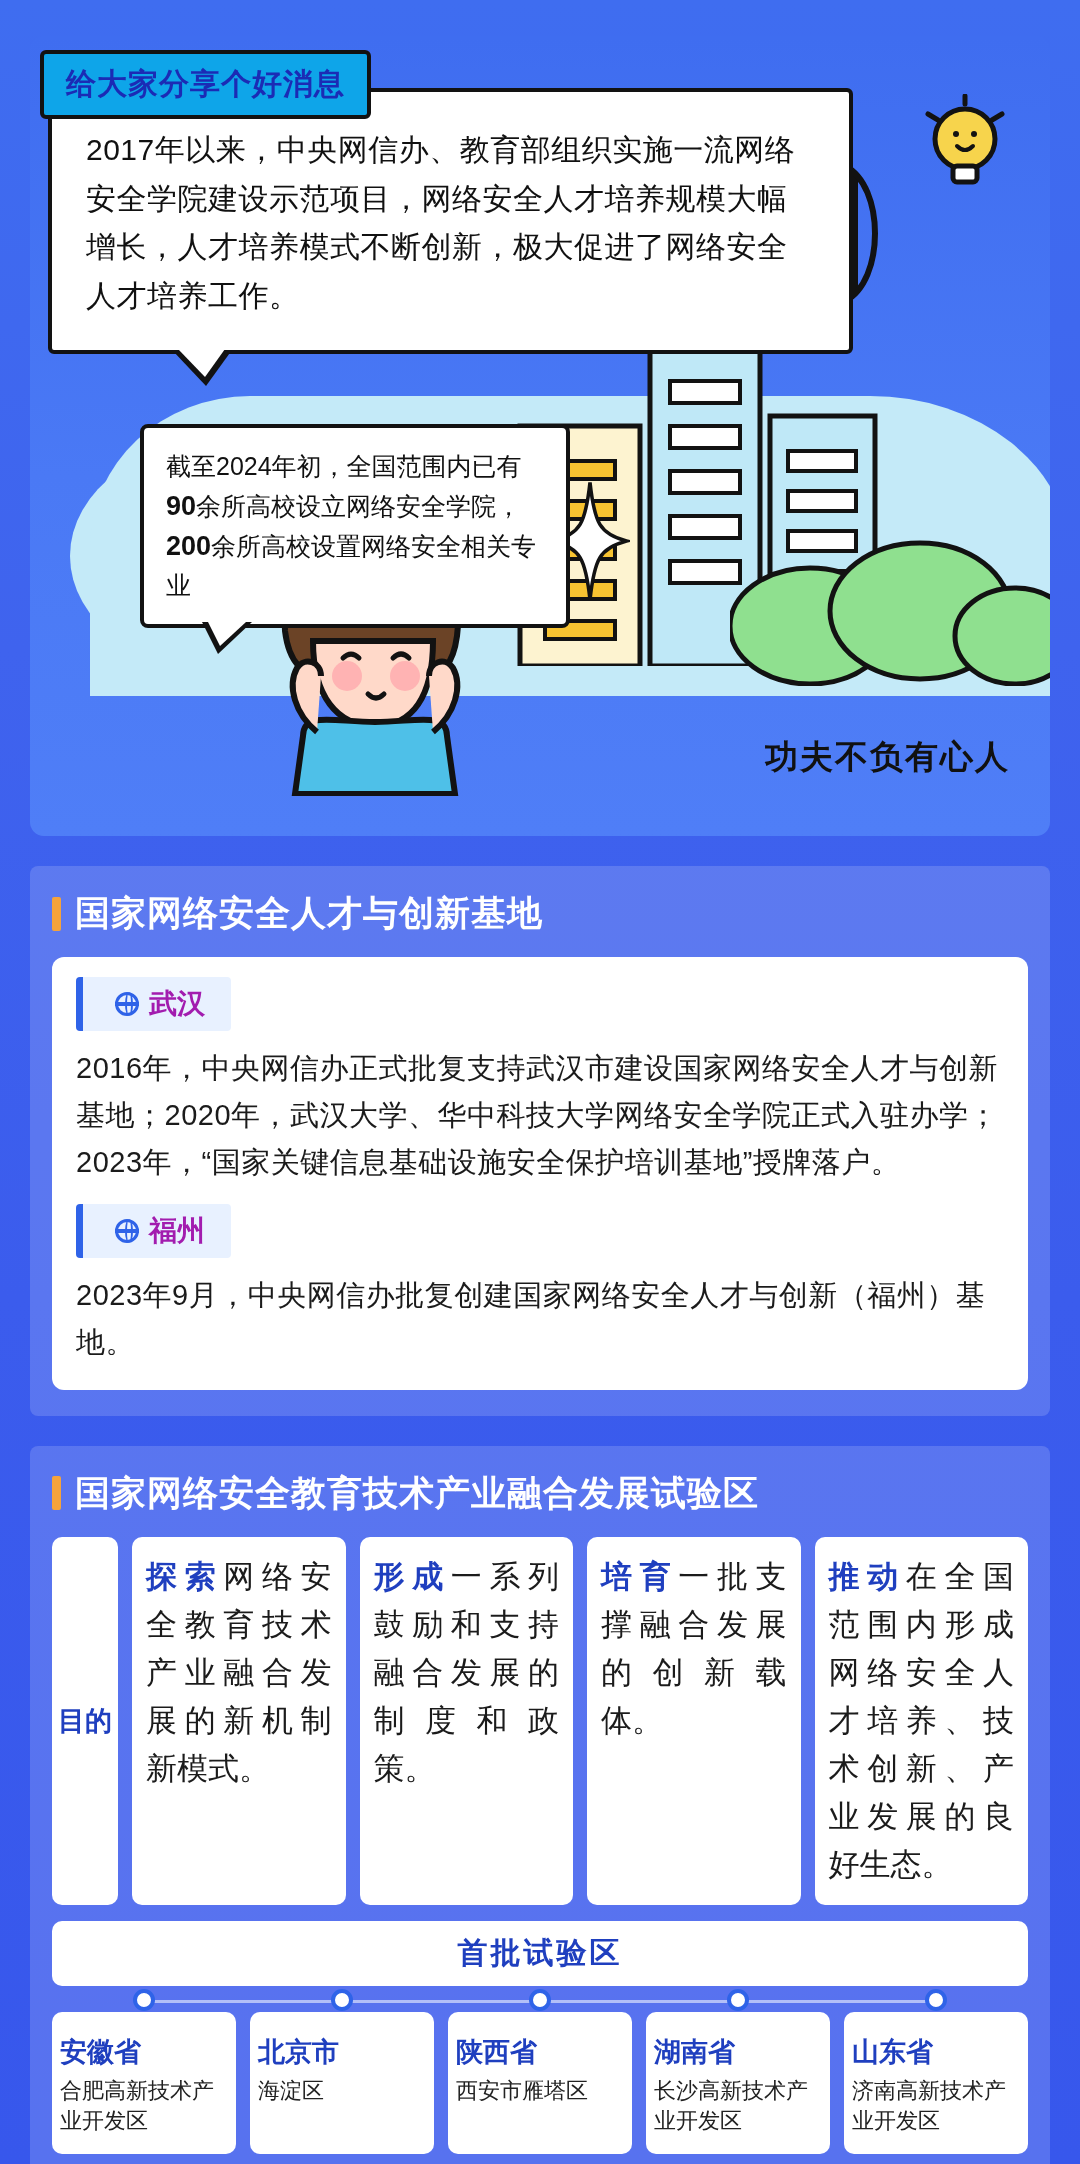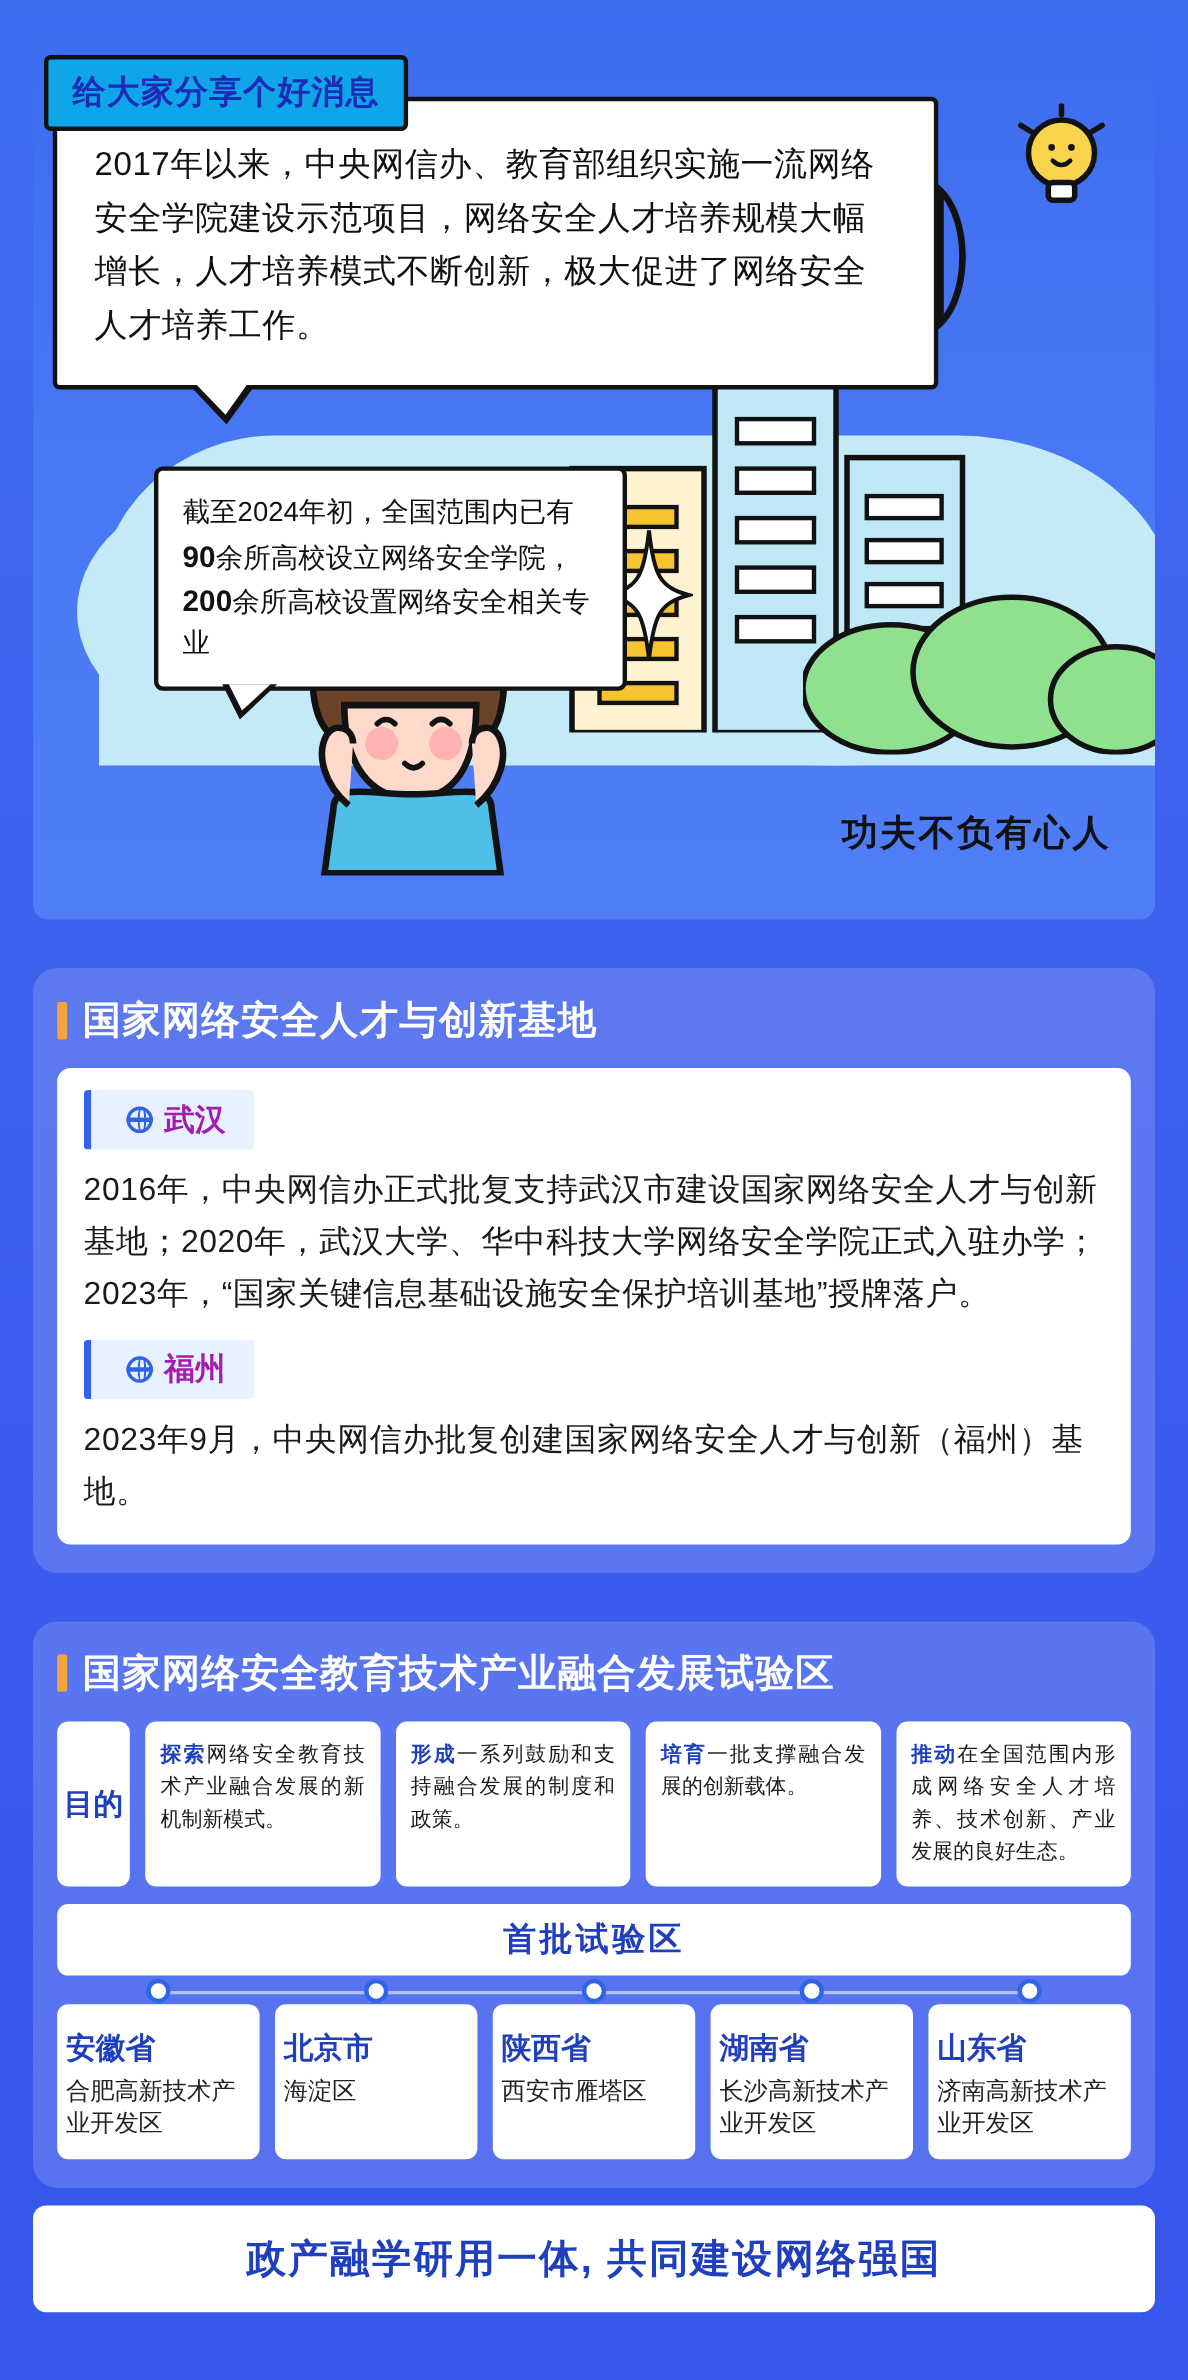--- a/index.html
+++ b/index.html
@@ -141,23 +141,23 @@
     right: 40px; bottom: 56px;
     font-size: 33px;
     font-weight: bold;
     color: #111;
     letter-spacing: 2px;
     z-index: 8;
   }
 
   
   .section {
-    margin: 44px 30px 0 30px;
+    margin: 30px 30px 0 30px;
     background: rgba(255,255,255,0.16);
-    border-radius: 22px;
+    border-radius: 8px;
     padding: 24px 22px 26px 22px;
   }
   .sec-title {
     display: flex;
     align-items: center;
     font-size: 35px;
     font-weight: bold;
     color: #ffffff;
     letter-spacing: 1px;
     margin-bottom: 20px;
@@ -234,21 +234,21 @@
     font-weight: bold;
     color: #1f3fbf;
     line-height: 1.35;
     padding: 10px 0;
   }
   .purpose-cell {
     flex: 1;
     background: #ffffff;
     border-radius: 10px;
     padding: 16px 14px;
-    font-size: 19px;
+    font-size: 31px;
     line-height: 1.55;
     color: #1b1b1b;
     text-align: justify;
   }
   .purpose-cell b { color: #1f3fbf; }
 
   .firstbatch-banner {
     margin-top: 16px;
     background: #ffffff;
     border-radius: 10px;

